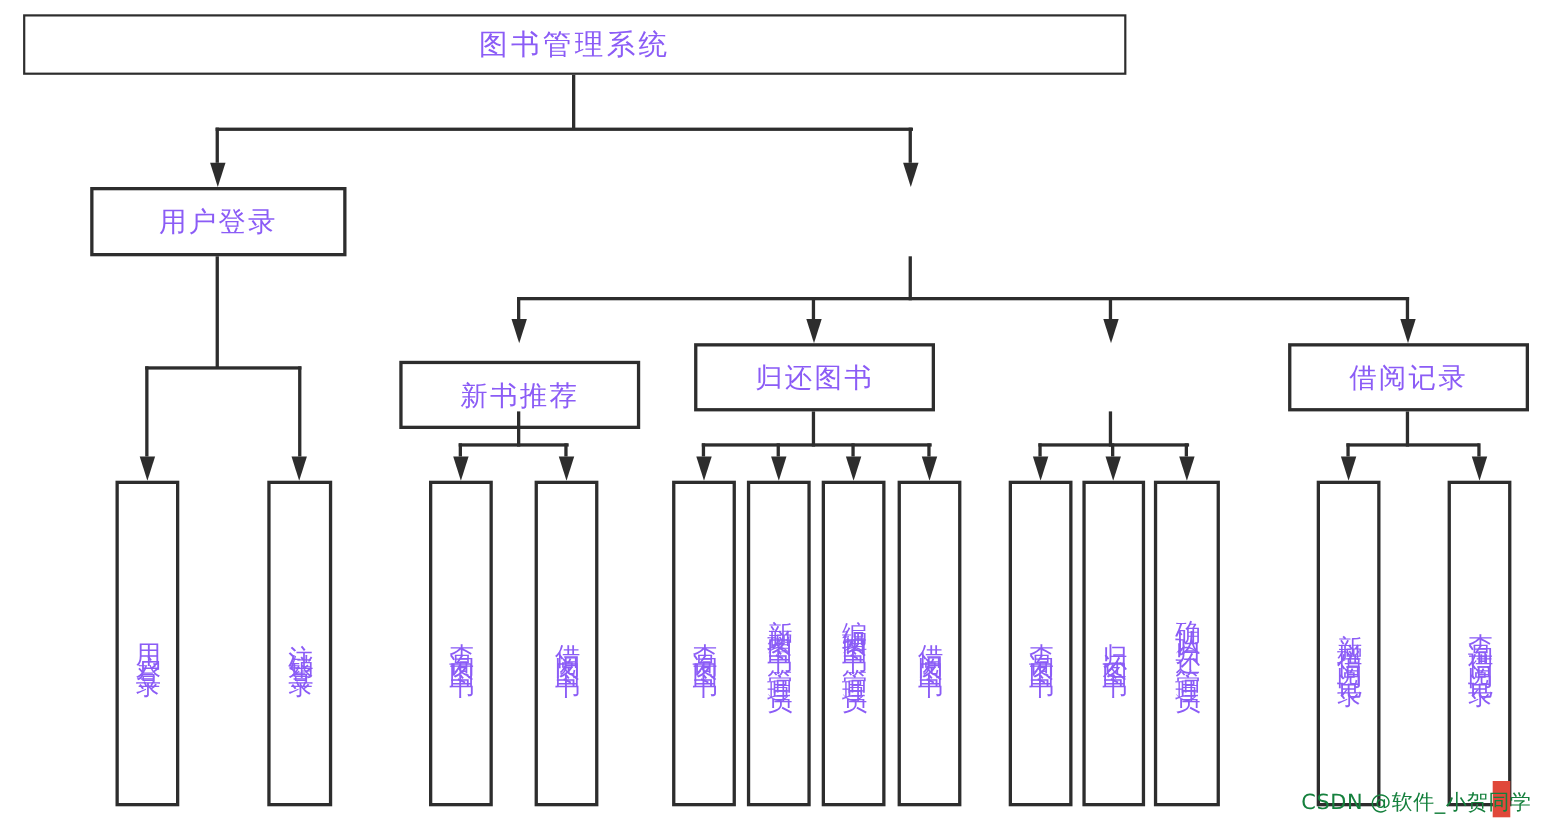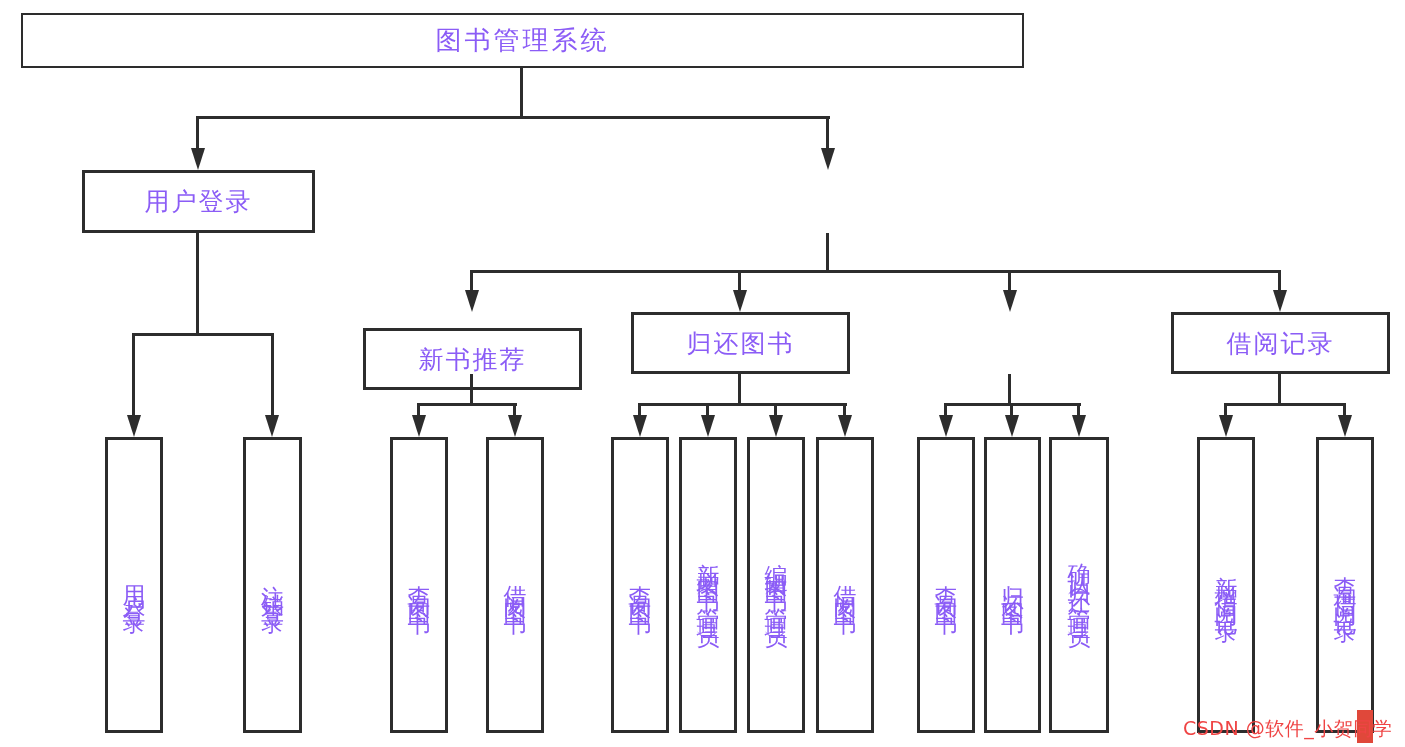--- a/index.html
+++ b/index.html
@@ -20,21 +20,21 @@
   }
   .h{position:absolute;background:#2d2d2d;height:3px;}
   .v{position:absolute;background:#2d2d2d;width:3px;}
   .arrow{
     position:absolute;width:0;height:0;
     border-left:7px solid transparent;border-right:7px solid transparent;
     border-top:22px solid #2d2d2d;
   }
   .watermark{
     position:absolute;left:1183px;top:716px;z-index:11;
-    font-size:19px;color:#ef4444;letter-spacing:0.5px;white-space:nowrap;
+    font-size:19px;color:#15803d;letter-spacing:0.5px;white-space:nowrap;
   }
   .watermark-accent{
     position:absolute;left:1357px;top:710px;width:16px;height:33px;
     background:#e0483a;z-index:10;
   }
 </style>
 </head>
 <body>
 
 <div class="canvas">

